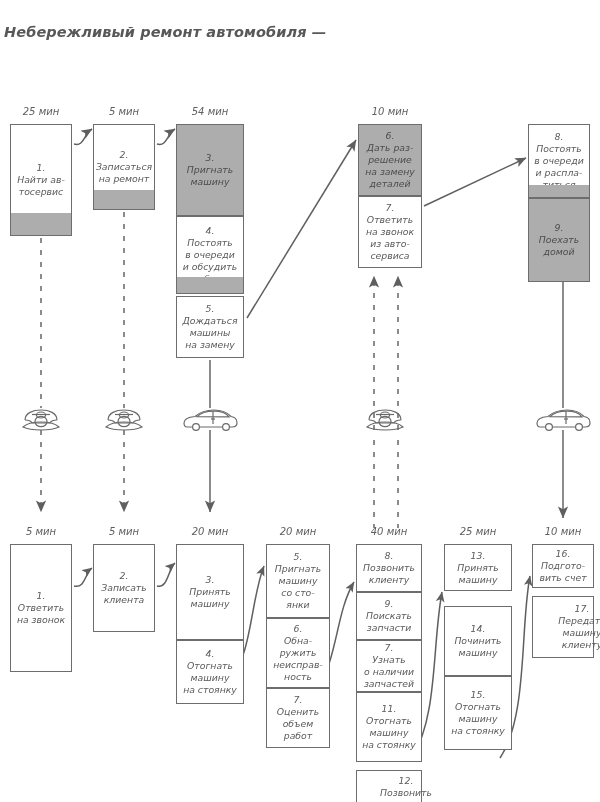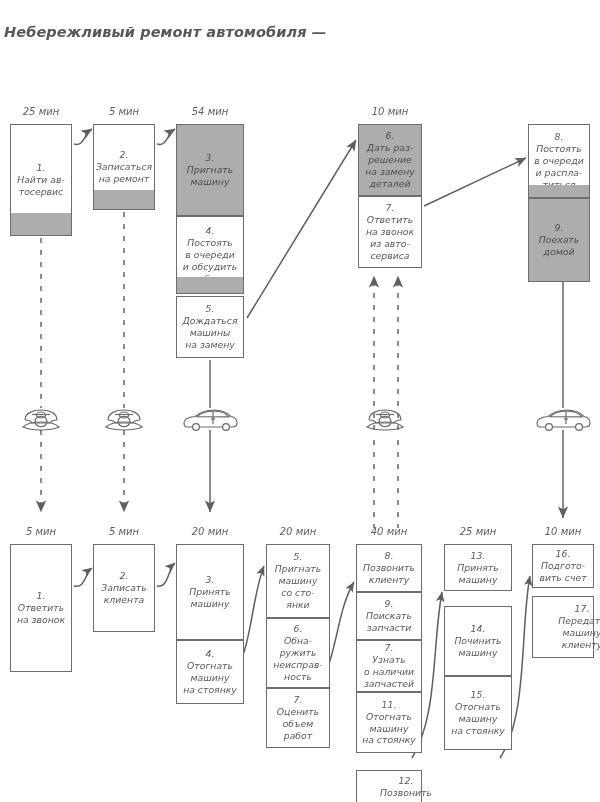--- a/index.html
+++ b/index.html
@@ -208,21 +208,21 @@
       </div>
       <div class="box" style="left: 356px; top: 576px; width: 66px; height: 48px;">
         <span class="lbl"><span class="num">9.</span>Поискать
 запчасти</span>
       </div>
       <div class="box" style="left: 356px; top: 624px; width: 66px; height: 52px;">
         <span class="lbl"><span class="num">7.</span>Узнать
 о наличии
 запчастей</span>
       </div>
-      <div class="box" style="left: 356px; top: 676px; width: 66px; height: 61px;">
+      <div class="box" style="left: 356px; top: 676px; width: 66px; height: 70px;">
         <span class="lbl"><span class="num">11.</span>Отогнать
 машину
 на стоянку</span>
       </div>
       <div class="box" style="left: 356px; top: 754px; width: 66px; height: 46px; padding-left: 34px;">
         <span class="lbl"><span class="num">12.</span>Позвонить
 клиенту</span>
       </div>
       <div class="cap" style="left: 444px; width: 68px; top: 510px;">25 мин</div>
       <div class="box" style="left: 444px; top: 528px; width: 68px; height: 47px;">

